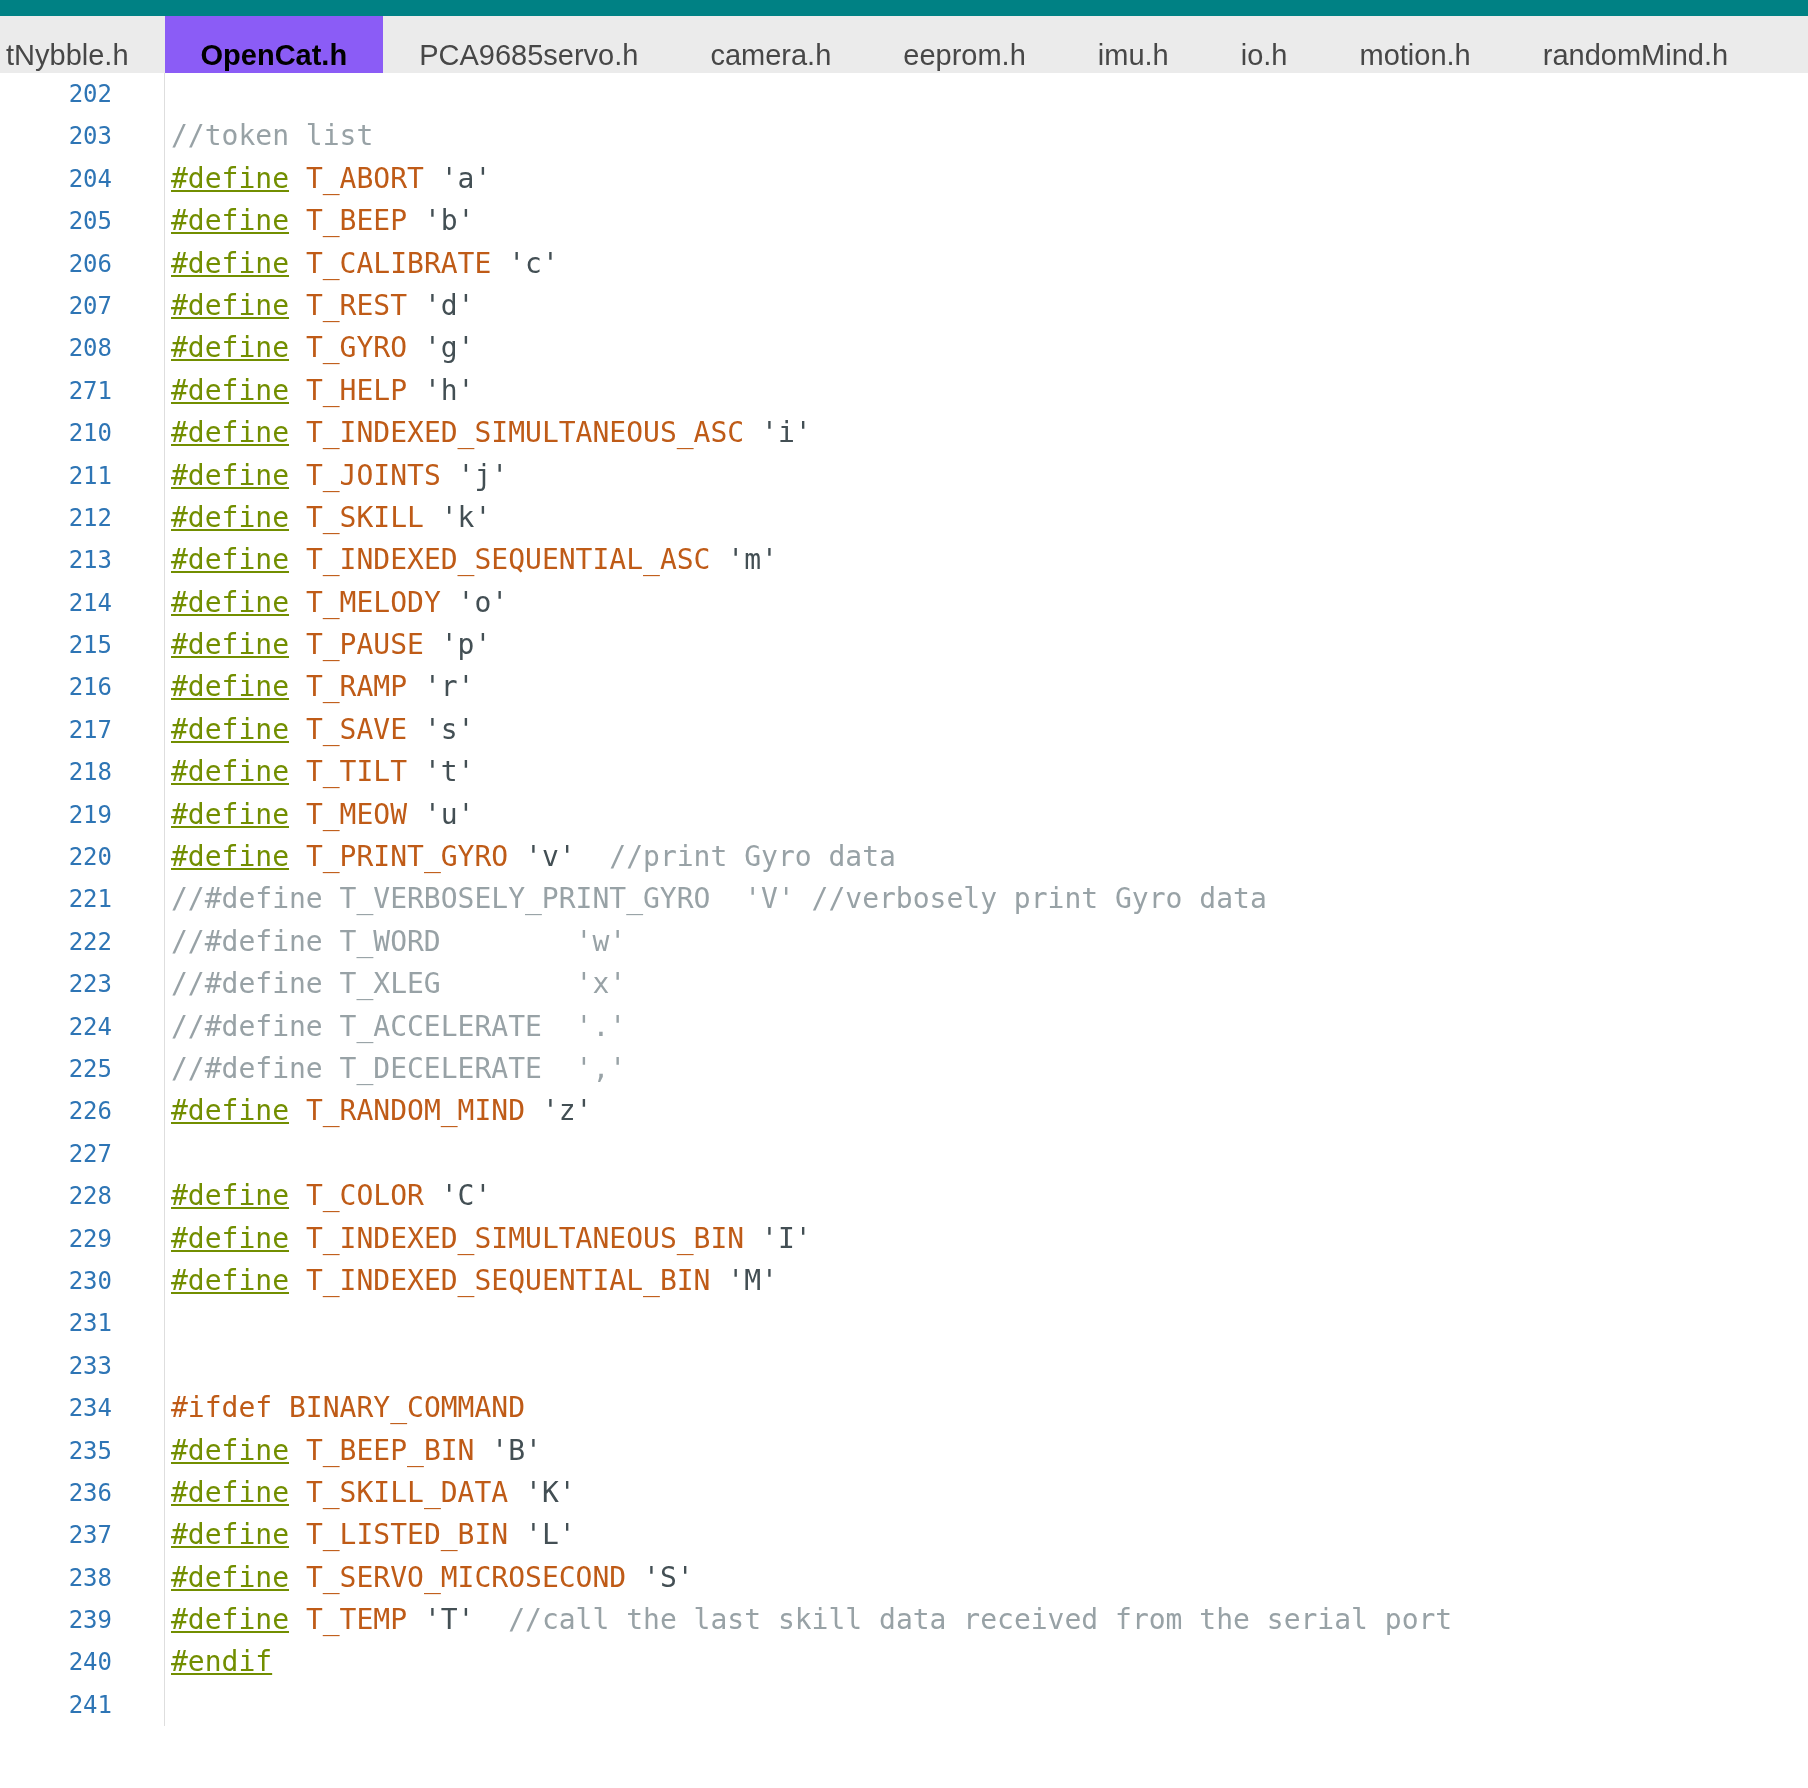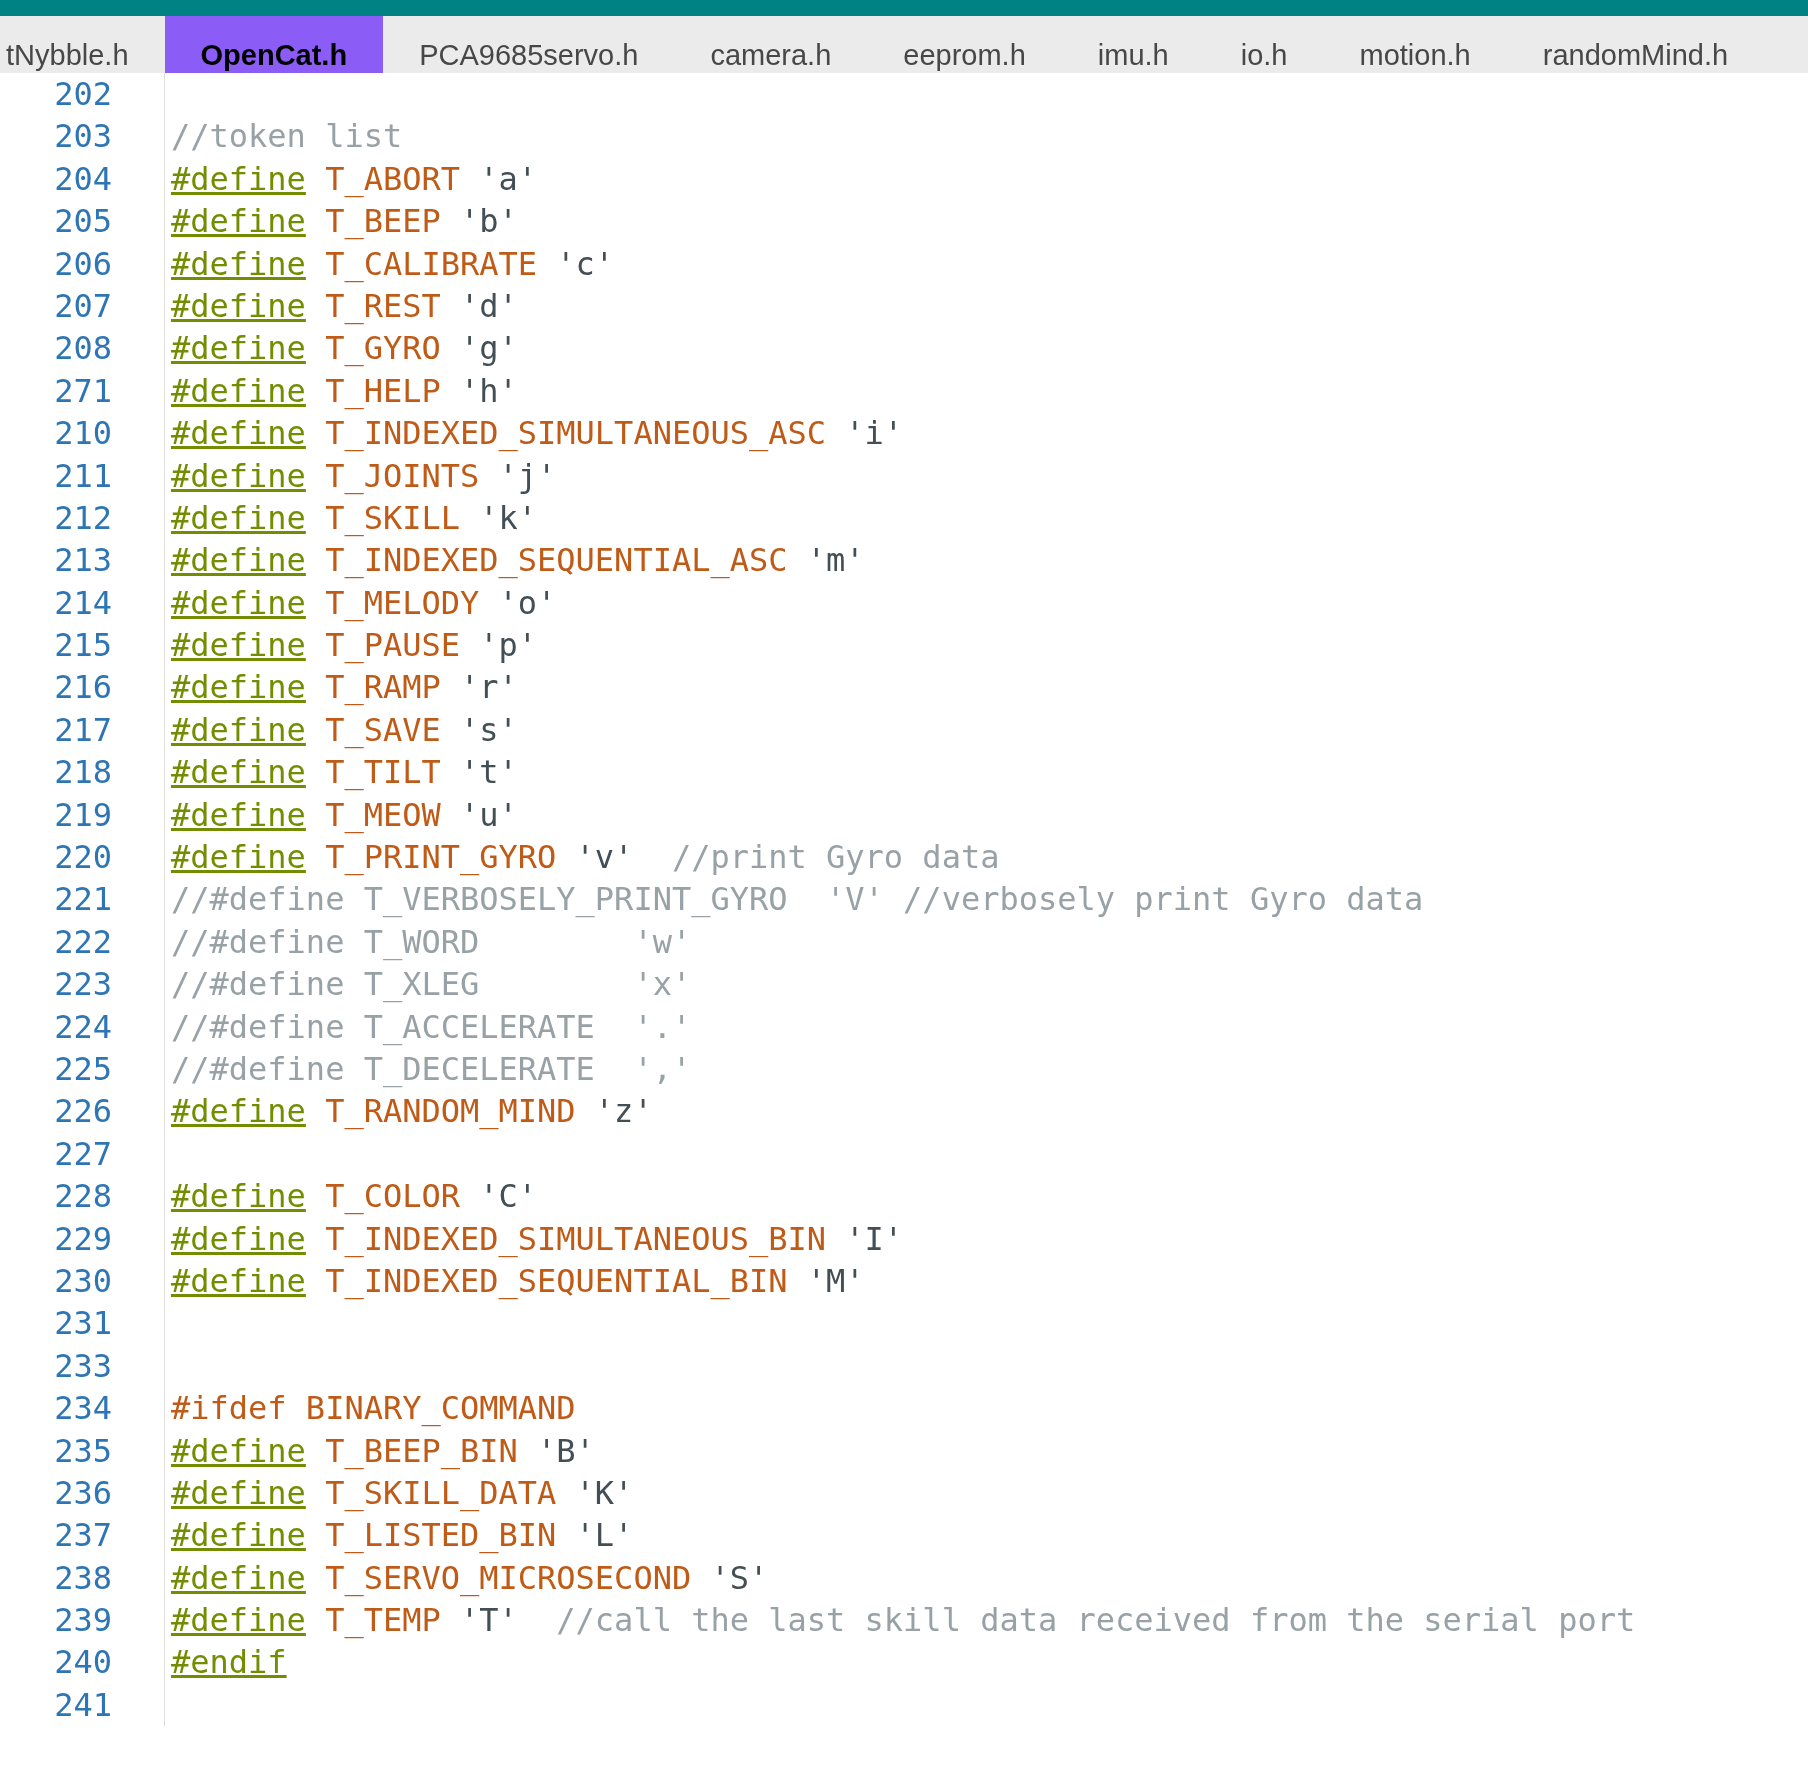--- a/index.html
+++ b/index.html
@@ -61,29 +61,29 @@
     align-items: stretch;
   }
   .ln {
     flex: 0 0 165px;
     width: 165px;
     padding-right: 52px;
     text-align: right;
     color: var(--lineNumber);
     border-right: 1px solid var(--gutterLine);
     font-family: "DejaVu Sans Mono", monospace;
-    font-size: 32px;
+    font-size: 24px;
     line-height: 42.4px;
   }
   .code {
     flex: 1 1 auto;
     padding-left: 6px;
     white-space: pre;
     font-family: "DejaVu Sans Mono", monospace;
-    font-size: 32px;
+    font-size: 28px;
     line-height: 42.4px;
     color: var(--plain);
     overflow: hidden;
   }
   .tok-d { color: var(--directive); text-decoration: underline; }
   .tok-m { color: var(--macro); }
   .tok-c { color: var(--comment); }
   .tok-p { color: var(--plain); }
 </style>
 </head>

